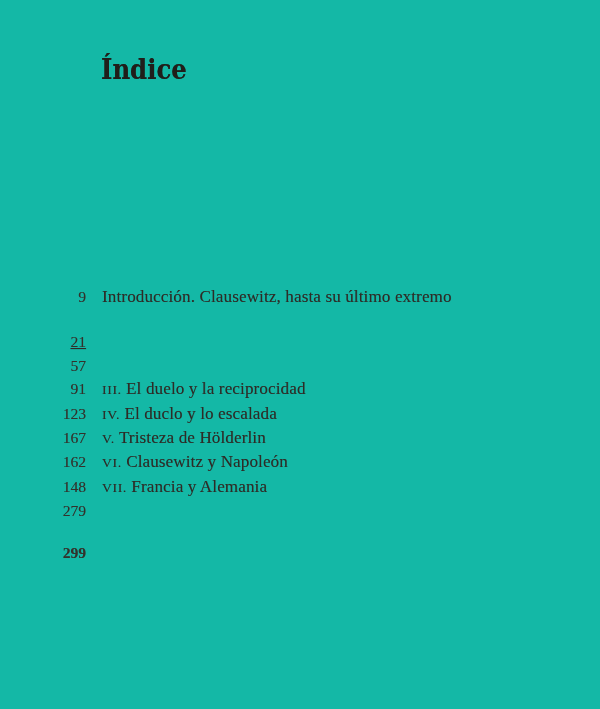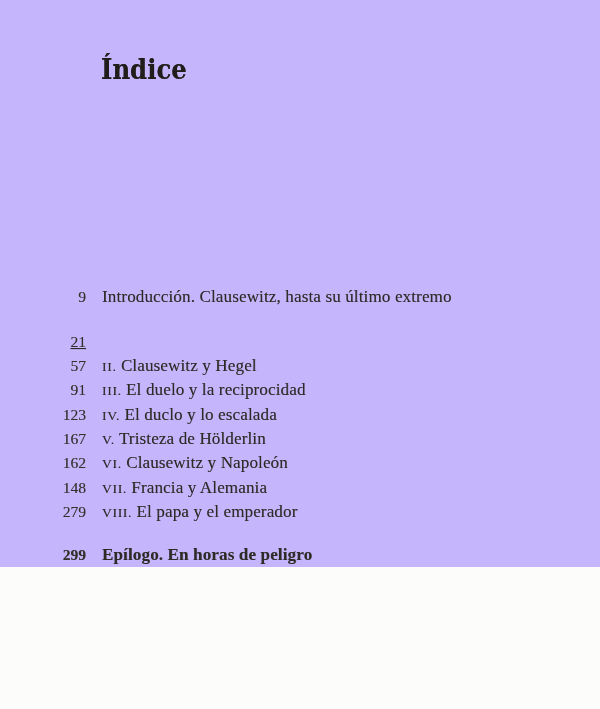--- a/index.html
+++ b/index.html
@@ -3,22 +3,22 @@
 <meta charset="utf-8">
 <style>
   html, body {
     margin: 0;
     padding: 0;
     background: #fcfcfa;
   }
   .page {
     position: relative;
     width: 600px;
-    height: 567px;
-    background: #c4b5fd;
+    height: 709px;
+    background: #14b8a6;
     overflow: hidden;
     font-family: "Liberation Serif", serif;
     color: #2e2b26;
   }
   .book-title {
     position: absolute;
     left: 101px;
     top: 56px;
     margin: 0;
     font-family: "DejaVu Serif", serif;
@@ -75,21 +75,20 @@
       <span class="num">9</span>
       <span class="entry"><span class="roman"></span> <span>Introducción. Clausewitz, hasta su último extremo</span></span>
     </div>
 
     <div class="toc-row gap-lg">
       <span class="num">21</span>
     </div>
 
     <div class="toc-row">
       <span class="num">57</span>
-      <span class="entry"><span class="roman">II.</span> <span>Clausewitz y Hegel</span></span>
     </div>
 
     <div class="toc-row">
       <span class="num">91</span>
       <span class="entry"><span class="roman">III.</span> <span>El duelo y la reciprocidad</span></span>
     </div>
 
     <div class="toc-row">
       <span class="num">123</span>
       <span class="entry"><span class="roman">IV.</span> <span>El duclo y lo escalada</span></span>
@@ -105,22 +104,20 @@
       <span class="entry"><span class="roman">VI.</span> <span>Clausewitz y Napoleón</span></span>
     </div>
 
     <div class="toc-row">
       <span class="num">148</span>
       <span class="entry"><span class="roman">VII.</span> <span>Francia y Alemania</span></span>
     </div>
 
     <div class="toc-row">
       <span class="num">279</span>
-      <span class="entry"><span class="roman">VIII.</span> <span>El papa y el emperador</span></span>
     </div>
 
     <div class="toc-row gap-md">
       <span class="num">299</span>
-      <span class="entry"><span class="roman"></span> <span>Epílogo. En horas de peligro</span></span>
     </div>
 
   </div>
 </div>
 
 </body></html>

